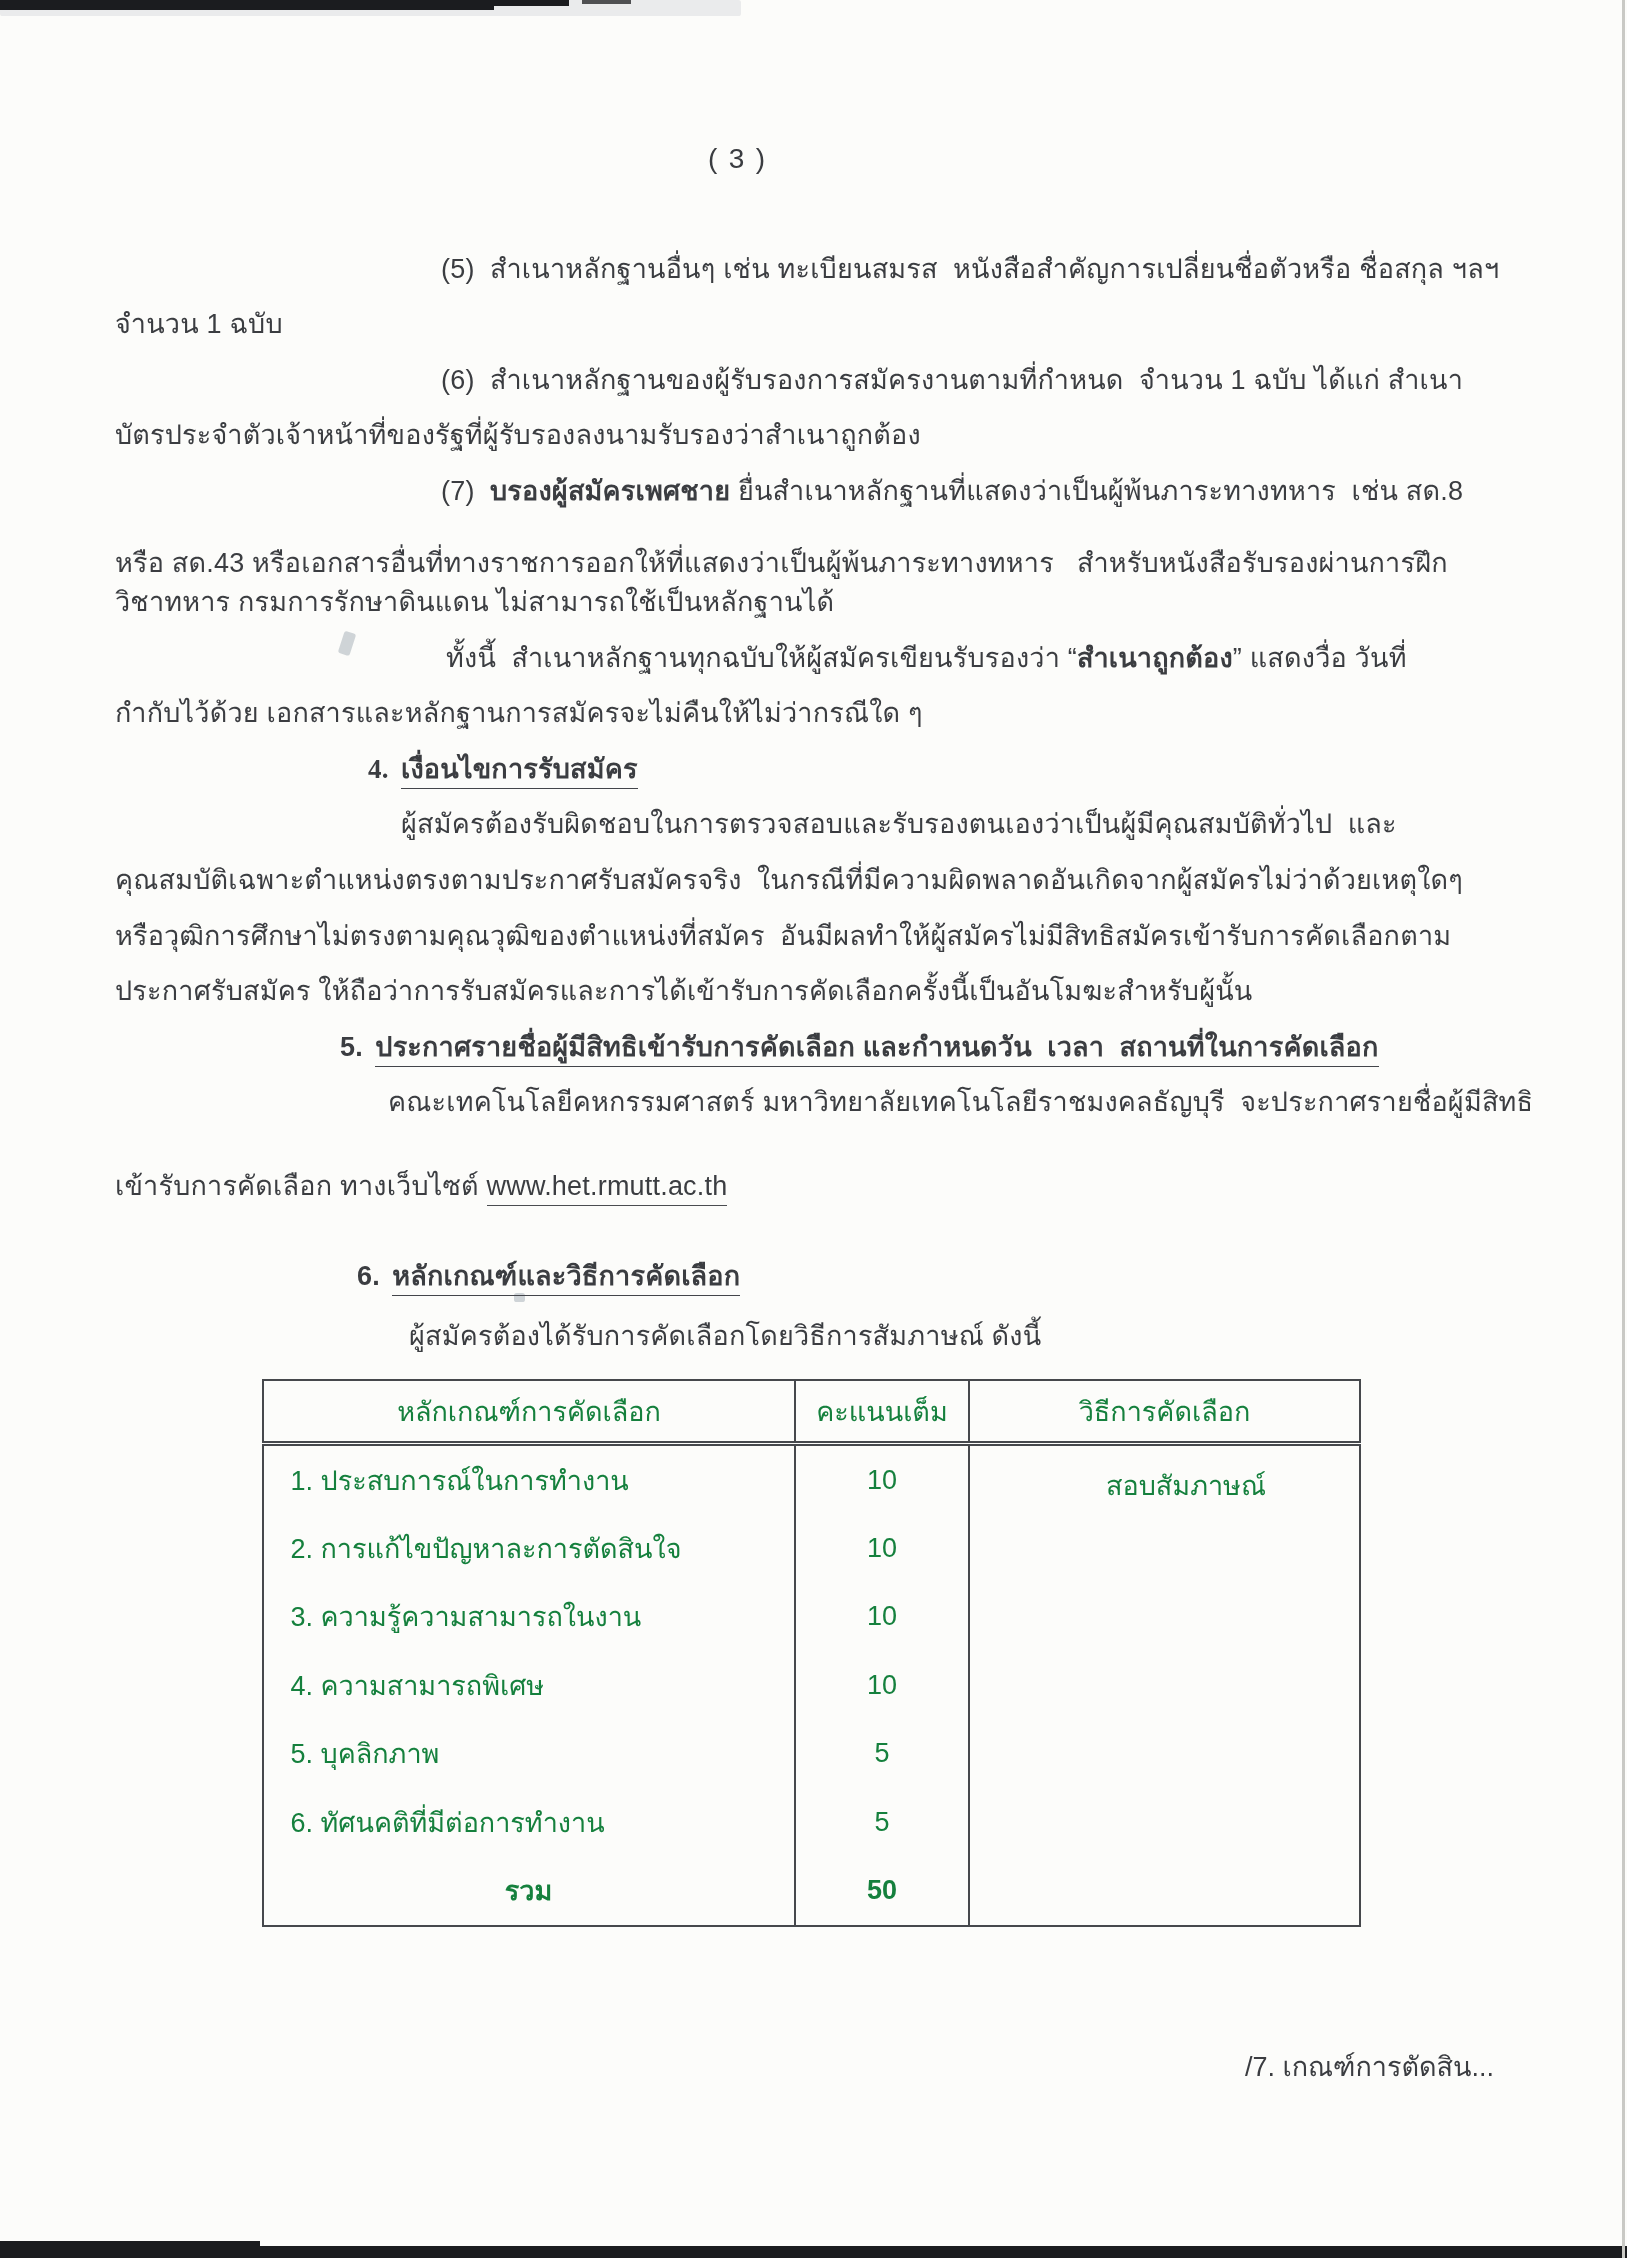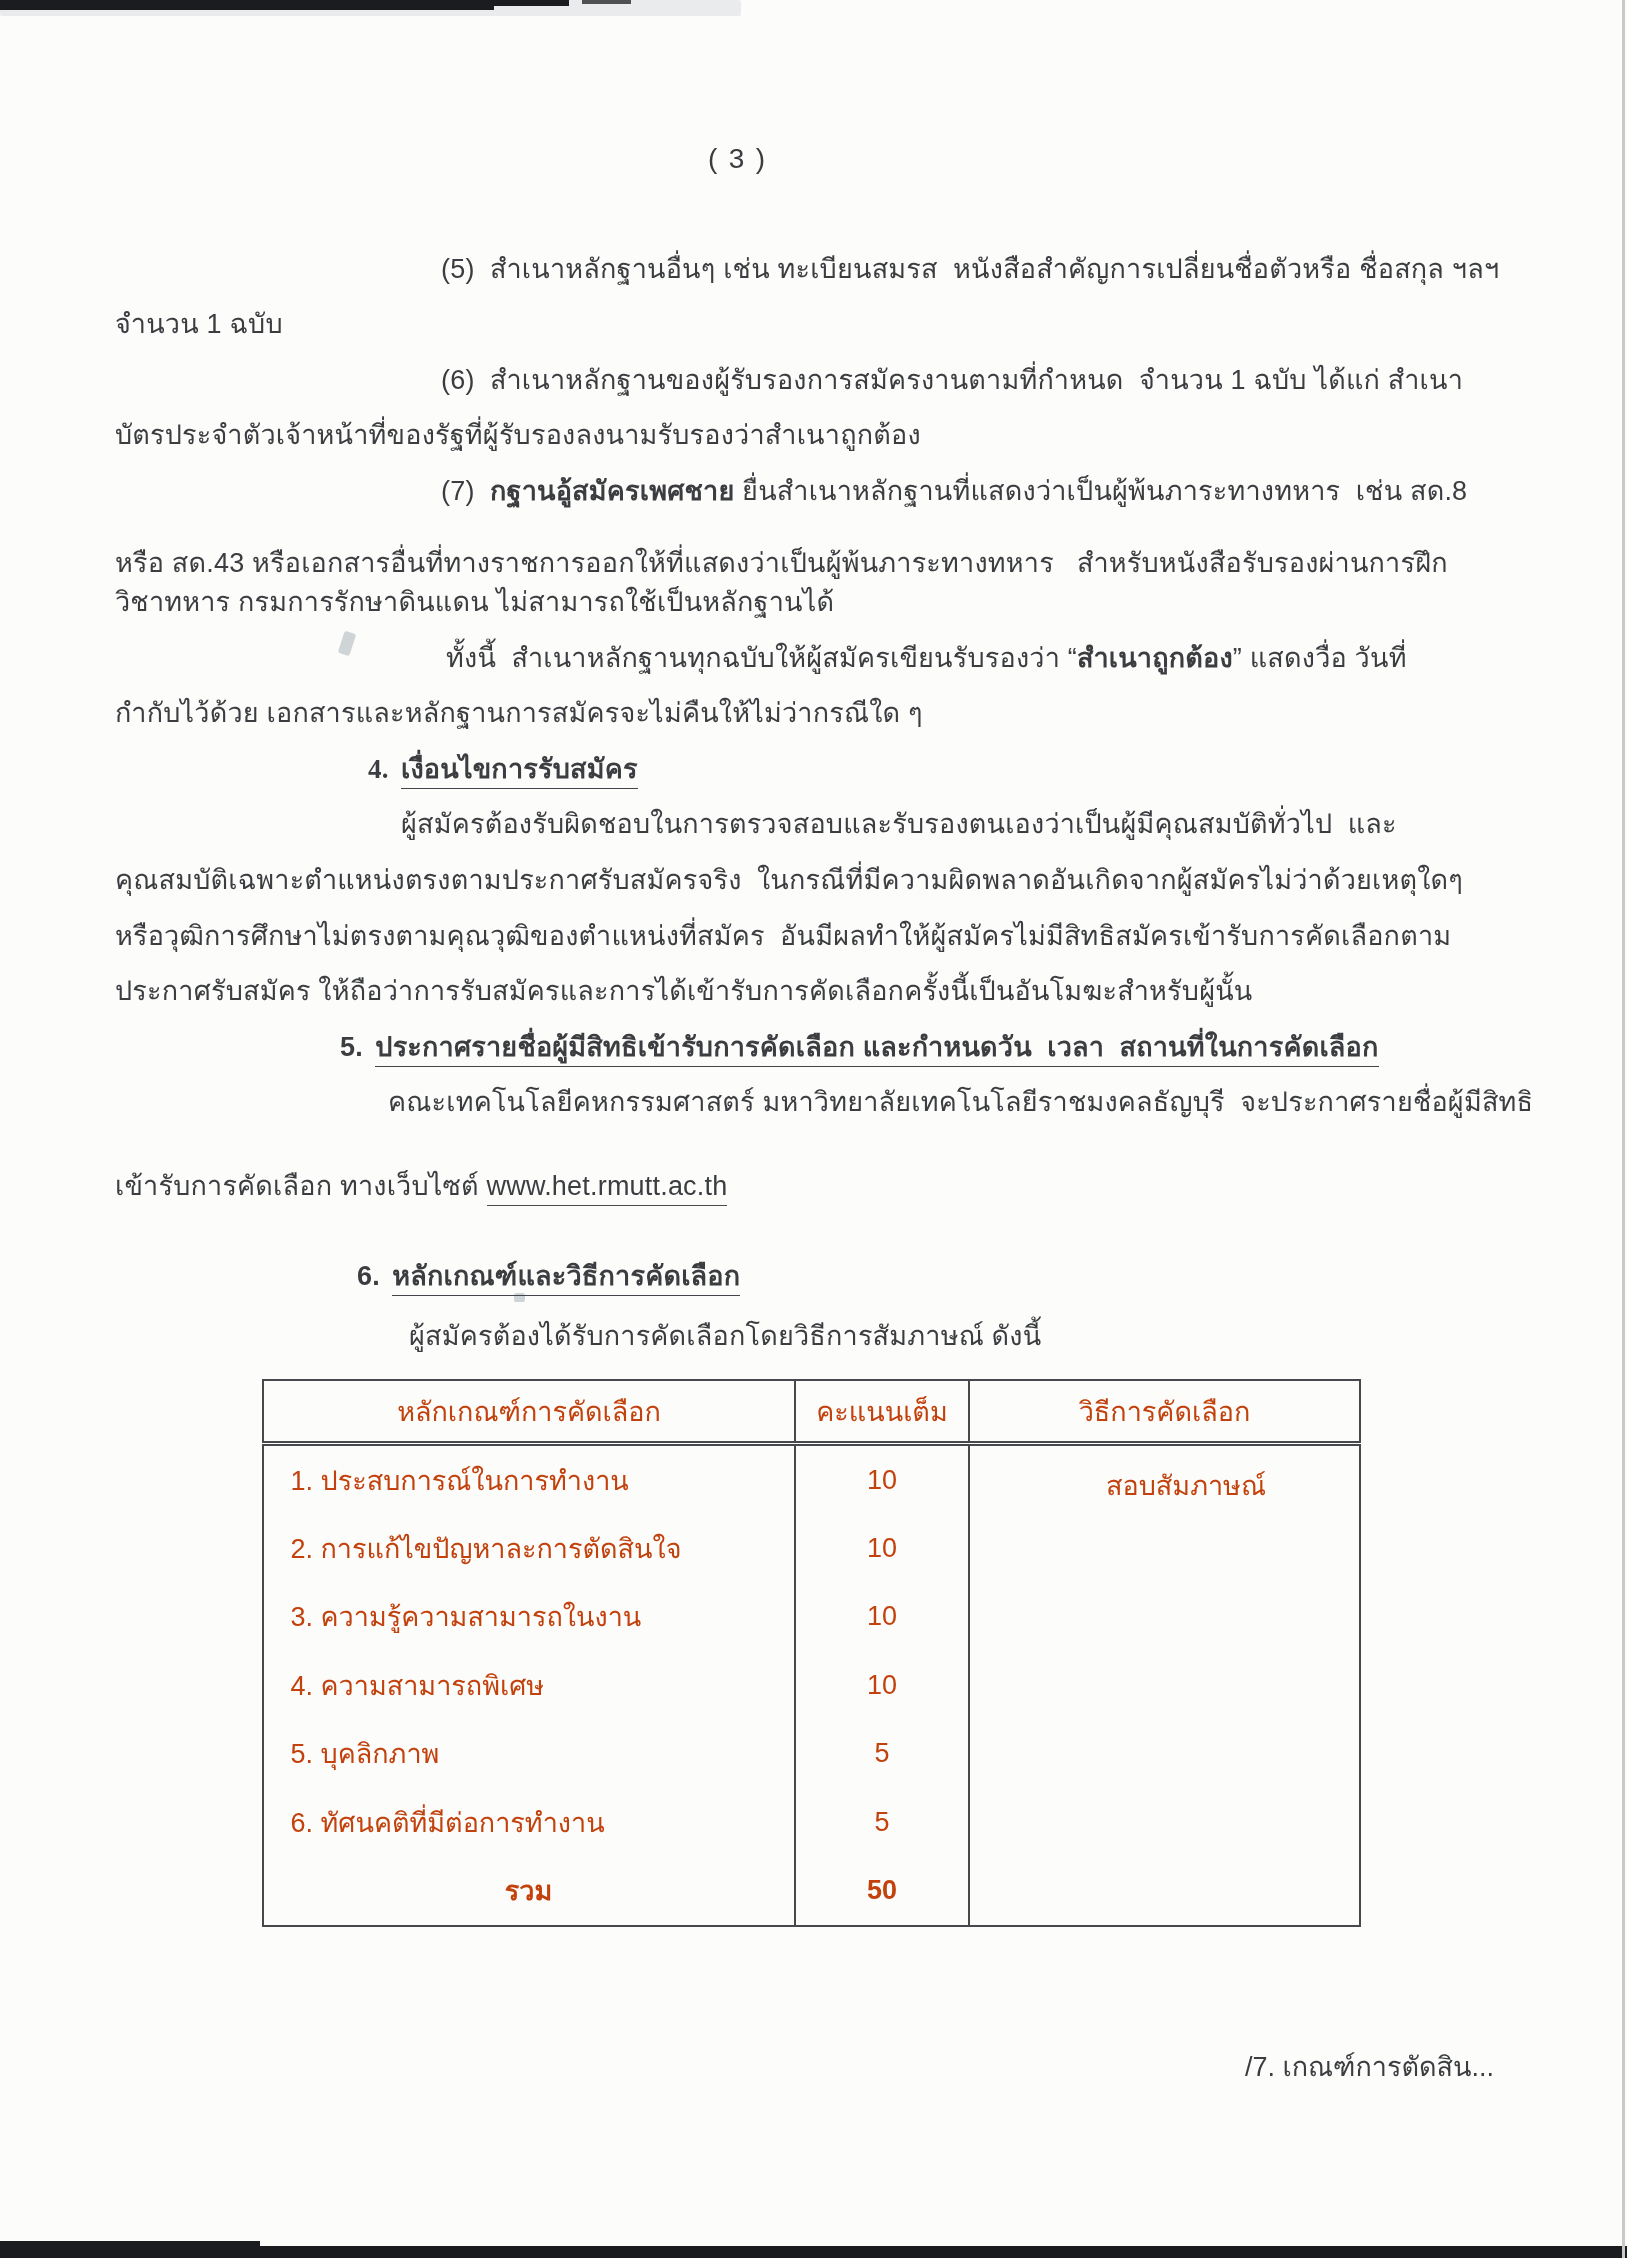--- a/index.html
+++ b/index.html
@@ -10,21 +10,21 @@
     color:#3b3d41;
   }
   .line { position:absolute; font-size:27px; white-space:pre; letter-spacing:0.2px; line-height:39px; }
   .b { font-weight:bold; }
   .hnum { font-weight:bold; padding-right:12.4px; }
   .htitle { font-weight:bold; border-bottom:1.8px solid #43454a; padding-bottom:4.4px; }
   .ulink { border-bottom:1.8px solid #4a4c50; padding-bottom:3.5px; }
   .pagenum { position:absolute; top:143px; left:0; width:1475px; text-align:center; font-size:28px; letter-spacing:1.8px; }
   .footer { position:absolute; top:2045px; right:134px; font-size:27px; }
 
-  table.score { position:absolute; left:262px; top:1379px; width:1097px; border-collapse:collapse; table-layout:fixed; font-size:27px; color:#c2410c; }
+  table.score { position:absolute; left:262px; top:1379px; width:1097px; border-collapse:collapse; table-layout:fixed; font-size:27px; color:#15803d; }
   table.score { border:2.6px solid #46484c; }
   table.score th { font-weight:normal; height:58px; border-left:2.6px solid #46484c; border-right:2.6px solid #46484c; border-bottom:5.3px double #46484c; text-align:center; vertical-align:middle; }
   table.score td { height:55px; border-left:2.6px solid #46484c; border-right:2.6px solid #46484c; vertical-align:middle;margin-left:43px; }
   td.c1 { padding-left:26.5px; text-align:left; }
   td.c2, td.c3 { text-align:center; }
   td.c3 { vertical-align:top; padding-top:12.4px;padding-left:44px; }
   tr.total td { font-weight:bold; }
   tr.total td.c1 { text-align:center; padding-left:0; }
 
   .bar { position:absolute; background:#1b1c1f; }
@@ -47,21 +47,21 @@
   <div class="smudge" style="left:514px;top:1293px;width:10.6px;height:8.8px;"></div>
 
   <div class="pagenum">( 3 )</div>
 
   <div class="line" style="left:441px;top:250px;">(5)  สำเนาหลักฐานอื่นๆ เช่น ทะเบียนสมรส  หนังสือสำคัญการเปลี่ยนชื่อตัวหรือ ชื่อสกุล ฯลฯ</div>
   <div class="line" style="left:115px;top:305px;">จำนวน 1 ฉบับ</div>
 
   <div class="line" style="left:441px;top:361px;">(6)  สำเนาหลักฐานของผู้รับรองการสมัครงานตามที่กำหนด  จำนวน 1 ฉบับ ได้แก่ สำเนา</div>
   <div class="line" style="left:115px;top:416px;">บัตรประจำตัวเจ้าหน้าที่ของรัฐที่ผู้รับรองลงนามรับรองว่าสำเนาถูกต้อง</div>
 
-  <div class="line" style="left:441px;top:472px;"><span>(7)  </span><span class="b">กฐานอู้สมัครเพศชาย</span><span> ยื่นสำเนาหลักฐานที่แสดงว่าเป็นผู้พ้นภาระทางทหาร  เช่น สด.8</span></div>
+  <div class="line" style="left:441px;top:472px;"><span>(7)  </span><span class="b">บรองผู้สมัครเพศชาย</span><span> ยื่นสำเนาหลักฐานที่แสดงว่าเป็นผู้พ้นภาระทางทหาร  เช่น สด.8</span></div>
   <div class="line" style="left:115px;top:528px;margin-top:16px;">หรือ สด.43 หรือเอกสารอื่นที่ทางราชการออกให้ที่แสดงว่าเป็นผู้พ้นภาระทางทหาร   สำหรับหนังสือรับรองผ่านการฝึก</div>
   <div class="line" style="left:115px;top:583px;">วิชาทหาร กรมการรักษาดินแดน ไม่สามารถใช้เป็นหลักฐานได้</div>
 
   <div class="line" style="left:446px;top:639px;"><span>ทั้งนี้  สำเนาหลักฐานทุกฉบับให้ผู้สมัครเขียนรับรองว่า “</span><span class="b">สำเนาถูกต้อง</span><span>” แสดงวื่อ วันที่</span></div>
   <div class="line" style="left:115px;top:694px;">กำกับไว้ด้วย เอกสารและหลักฐานการสมัครจะไม่คืนให้ไม่ว่ากรณีใด ๆ</div>
 
   <div class="line" style="left:368px;top:750px;font-family:Liberation Serif, serif;"><span class="hnum">4.</span><span class="htitle">เงื่อนไขการรับสมัคร</span></div>
   <div class="line" style="left:401px;top:805px;">ผู้สมัครต้องรับผิดชอบในการตรวจสอบและรับรองตนเองว่าเป็นผู้มีคุณสมบัติทั่วไป  และ</div>
   <div class="line" style="left:115px;top:861px;">คุณสมบัติเฉพาะตำแหน่งตรงตามประกาศรับสมัครจริง  ในกรณีที่มีความผิดพลาดอันเกิดจากผู้สมัครไม่ว่าด้วยเหตุใดๆ</div>
   <div class="line" style="left:115px;top:917px;">หรือวุฒิการศึกษาไม่ตรงตามคุณวุฒิของตำแหน่งที่สมัคร  อันมีผลทำให้ผู้สมัครไม่มีสิทธิสมัครเข้ารับการคัดเลือกตาม</div>

